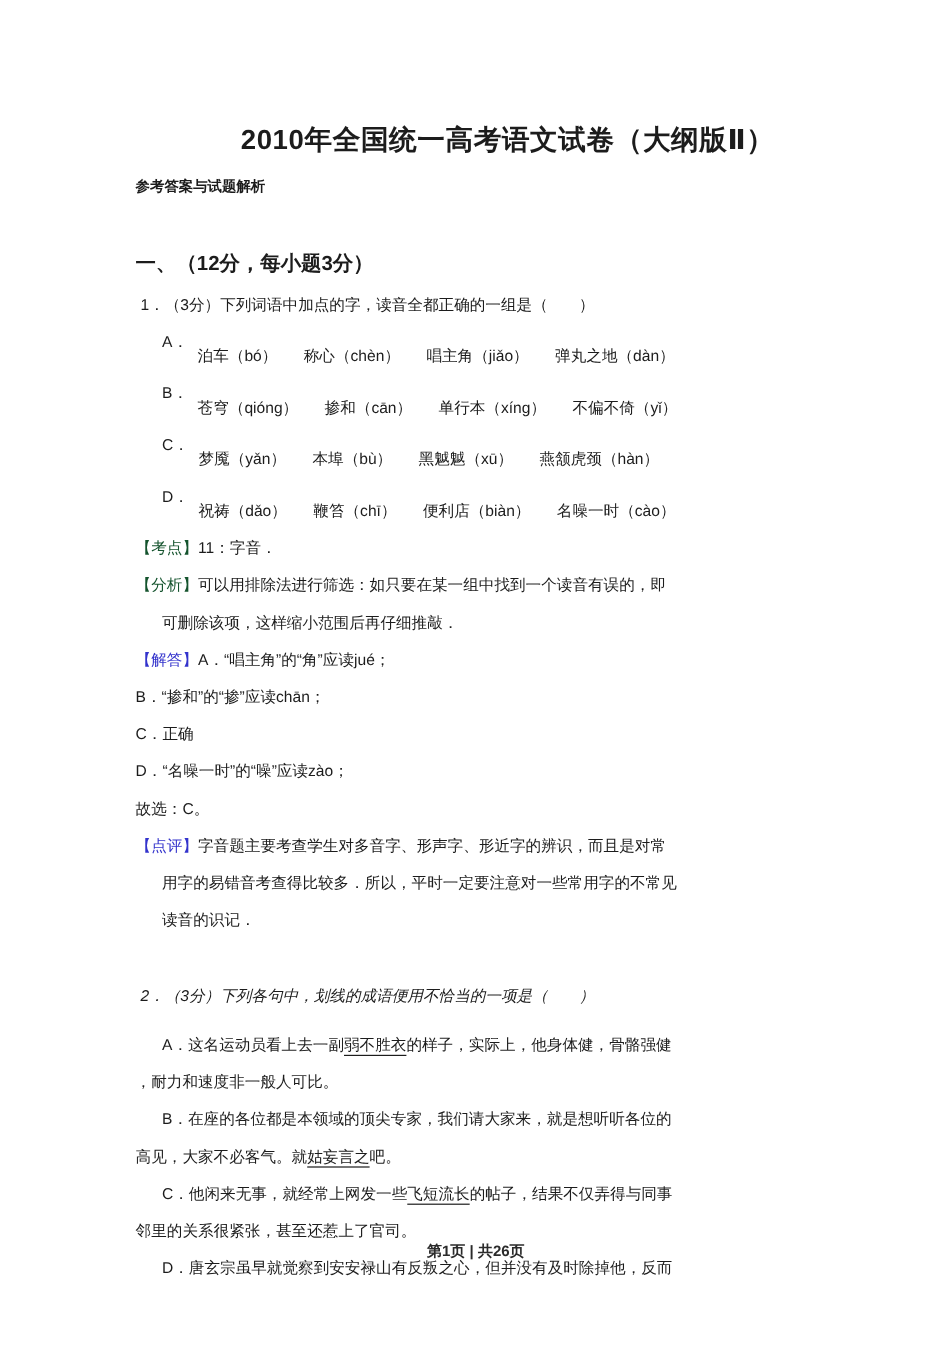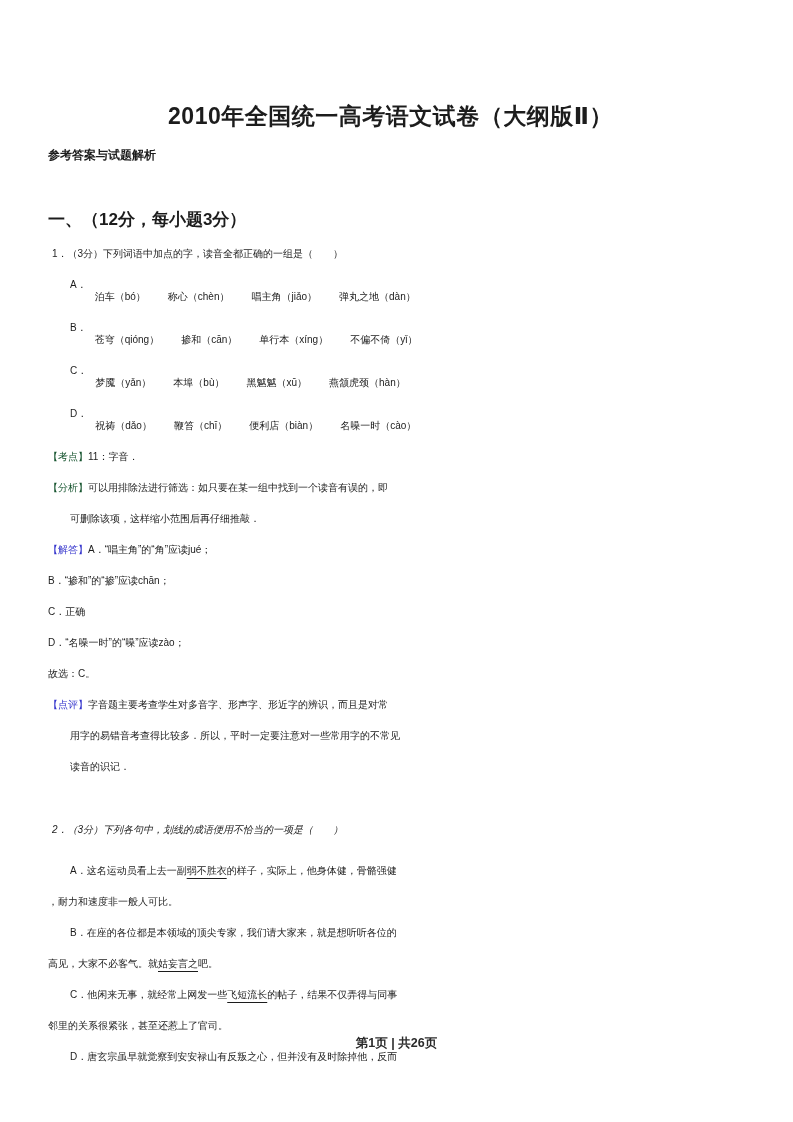--- a/index.html
+++ b/index.html
@@ -4,35 +4,35 @@
 <style>
   html,body{margin:0;padding:0;background:#ffffff;}
   .page{
     position:relative;
     width:793px;height:1122px;
     background:#ffffff;
     font-family:"Liberation Sans","DejaVu Sans",sans-serif;
     color:#1c1c1c;
     overflow:hidden;
   }
-  .content{padding:100px 60px 0 48px;}
+  .content{padding:100px 60px 0 113px;}
   .title{
     margin:0;text-align:center;
     font-size:23px;font-weight:bold;line-height:32px;
     letter-spacing:0.5px;
   }
   .subtitle{
     margin-top:16px;text-align:left;
     font-size:12px;font-weight:bold;line-height:15px;
   }
   .section-heading{
     margin:44px 0 6px 0;
     font-size:17px;font-weight:bold;line-height:25px;
   }
-  .line{font-size:10px;line-height:31px;}
+  .line{font-size:13px;line-height:31px;}
   .stem{padding-left:4px;}
   .opt-row{display:flex;padding-left:22px;}
   .opt-row .opt-label{margin-right:8px;}
   .opt-row .opt-item{margin-right:22px;white-space:nowrap;margin-top:12px;}
   .indent{padding-left:22px;}
   .tag{font-weight:normal;}
   .u{text-decoration:underline;text-underline-offset:4px;text-decoration-thickness:1px;}
   .q2{margin-top:32px;font-style:italic;}
   .q2-first-opt{margin-top:10px;}
   .footer{

